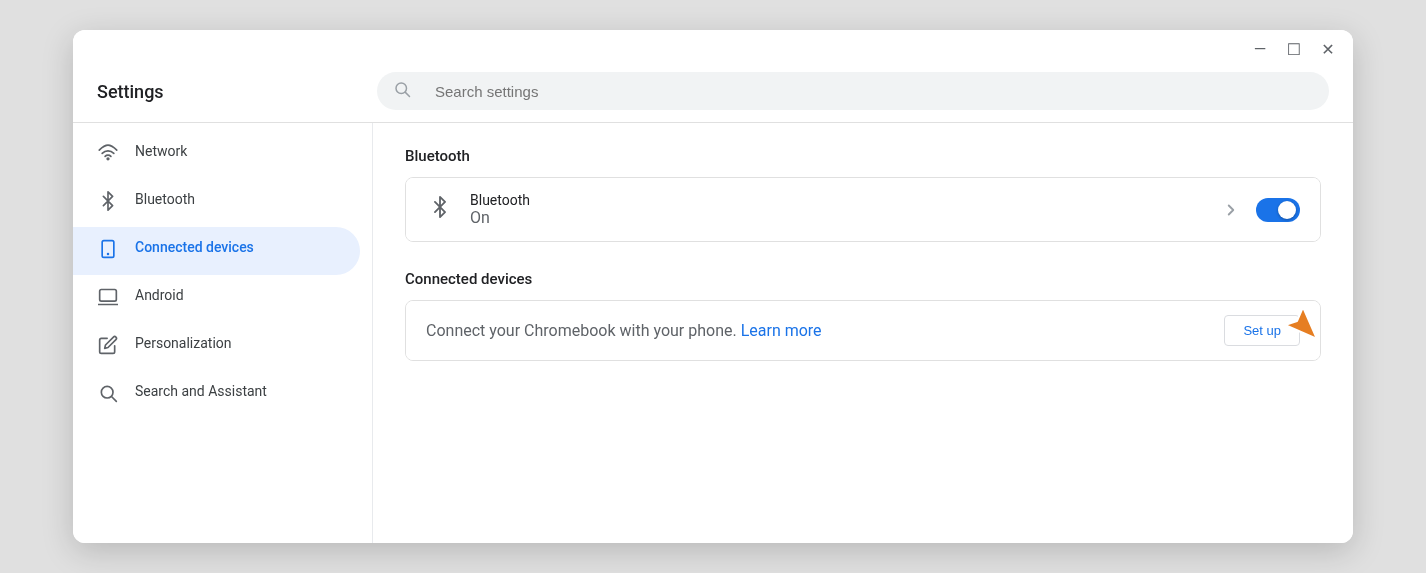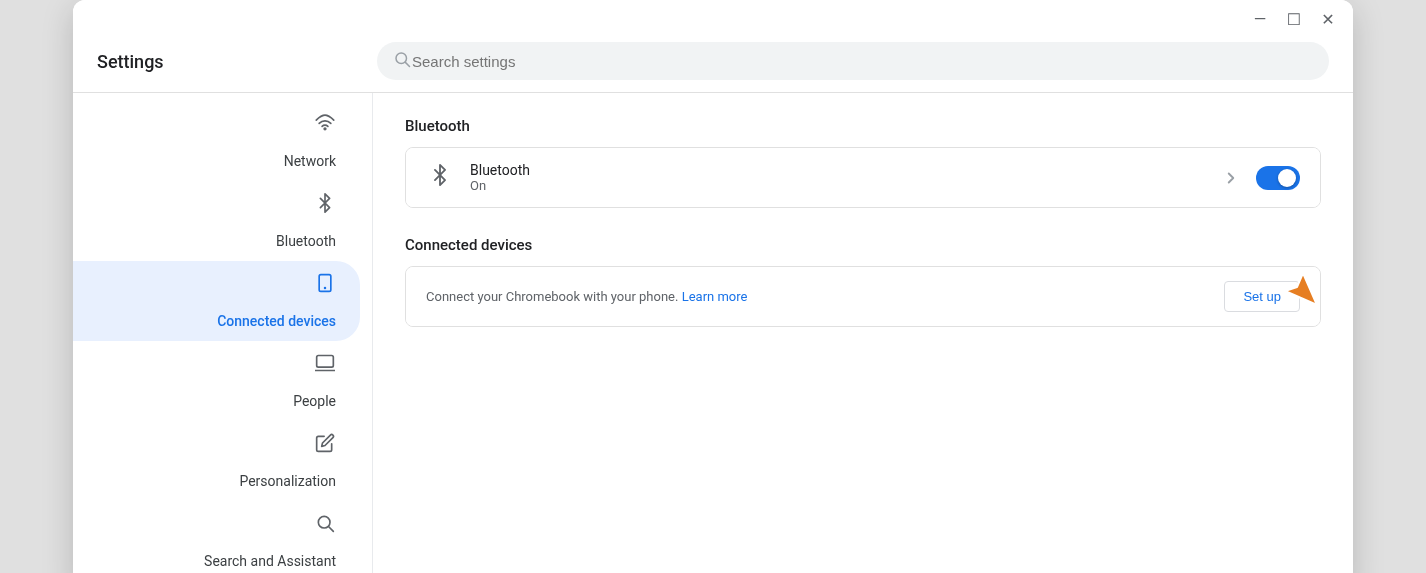--- a/index.html
+++ b/index.html
@@ -52,21 +52,21 @@
       color: #202124;
       min-width: 280px;
     }
     .search-bar {
       flex: 1;
       display: flex;
       align-items: center;
       background: #f1f3f4;
       border-radius: 24px;
       padding: 8px 16px;
-      gap: 1px;
+      gap: 24px;
     }
     .search-bar input {
       border: none;
       background: transparent;
       outline: none;
       font-size: 15px;
       color: #5f6368;
       width: 100%;
     }
     .search-icon-svg {
@@ -80,30 +80,29 @@
     }
     .sidebar {
       width: 300px;
       flex-shrink: 0;
       padding: 8px 0;
       border-right: 1px solid #e8eaed;
       background: #fff;
     }
     .sidebar-item {
       display: flex;
-      align-items: flex-end;
+      align-items: flex-start;
       padding: 12px 24px;
       cursor: pointer;
       gap: 16px;
       border-radius: 0 24px 24px 0;
       margin-right: 12px;
       color: #3c4043;
       font-size: 14px;
       font-weight: 400;
-      flex-direction: column;
     }
     .sidebar-item.active {
       background: #e8f0fe;
       color: #1a73e8;
       font-weight: 500;
     }
     .sidebar-item .icon {
       width: 22px;
       text-align: center;
       font-size: 18px;
@@ -145,21 +144,21 @@
     }
     .card-text {
       flex: 1;
     }
     .card-label {
       font-size: 14px;
       color: #202124;
       font-weight: 400;
     }
     .card-sub {
-      font-size: 13px;
+      font-size: 16px;
       color: #5f6368;
     }
     .card-sub a {
       color: #1a73e8;
       text-decoration: none;
       cursor: pointer;
     }
     .card-actions {
       display: flex;
       align-items: center;
@@ -292,21 +291,21 @@
       </div>
 
 
       <div class="sidebar-item">
         <span class="icon">
           <svg width="20" height="20" viewBox="0 0 24 24" fill="none" stroke="#5f6368" stroke-width="2" stroke-linecap="round" stroke-linejoin="round">
             <rect x="2" y="3" width="20" height="14" rx="2"></rect>
             <line x1="0" y1="21" x2="24" y2="21"></line>
           </svg>
         </span>
-        <span>People</span>
+        <span>Android</span>
       </div>
 
       <div class="sidebar-item">
         <span class="icon">
           <svg width="20" height="20" viewBox="0 0 24 24" fill="none" stroke="#5f6368" stroke-width="2" stroke-linecap="round" stroke-linejoin="round">
             <path d="M11 4H4a2 2 0 0 0-2 2v14a2 2 0 0 0 2 2h14a2 2 0 0 0 2-2v-7"></path>
             <path d="M18.5 2.5a2.121 2.121 0 0 1 3 3L12 15l-4 1 1-4 9.5-9.5z"></path>
           </svg>
         </span>
         <span>Personalization</span>

